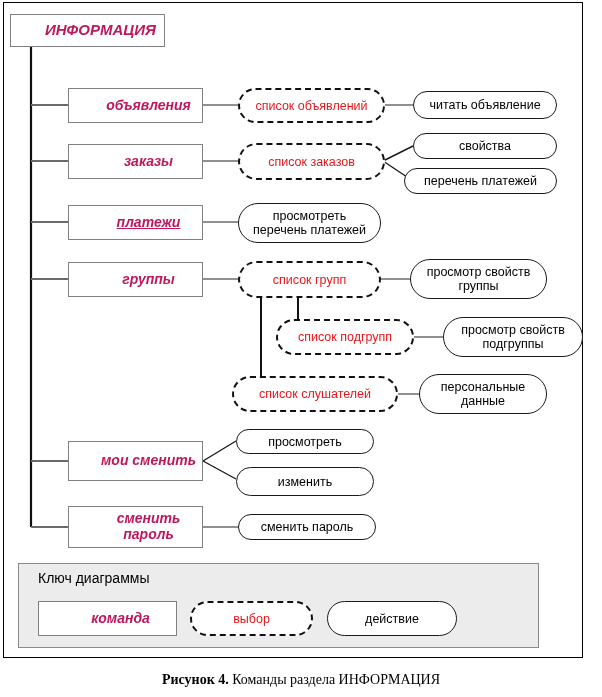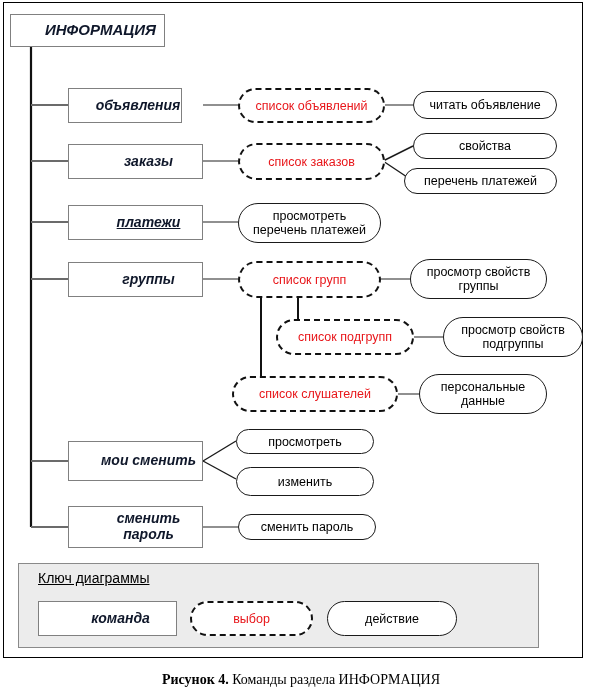--- a/index.html
+++ b/index.html
@@ -43,21 +43,21 @@
     display: flex;
     align-items: center;
     justify-content: center;
     text-align: center;
     background: #ffffff;
     line-height: 1.12;
   }
   
   .cmd {
     border: 1px solid #808080;
-    color: #0f172a;
+    color: #be185d;
     font-style: italic;
     font-weight: bold;
     font-size: 14px;
     padding-left: 26px;
   }
   .cmd.root {
     font-size: 15px;
   }
   
   .choice {
@@ -84,21 +84,20 @@
     background: #ececec;
     border: 1px solid #8a8a8a;
     box-sizing: border-box;
   }
   .legend-title {
     position: absolute;
     left: 38px;
     top: 570px;
     font-size: 14px;
     color: #000000;
-    text-decoration: underline;
     white-space: nowrap;
   }
   .legend-node { background: #ffffff; }
   
   .caption {
     position: absolute;
     left: 0;
     top: 672px;
     width: 602px;
     text-align: center;
@@ -151,21 +150,21 @@
     <path d="M398,394 L419,394" stroke="#6b6b6b" stroke-width="1.5" fill="none"></path>
 
     <path d="M203,461 L236,441" stroke="#1a1a1a" stroke-width="1.4" fill="none"></path>
     <path d="M203,461 L236,479" stroke="#1a1a1a" stroke-width="1.4" fill="none"></path>
 
     <path d="M203,527 L238,527" stroke="#6b6b6b" stroke-width="1.5" fill="none"></path>
   </svg>
 
   <div class="node cmd root" style="left:10px; top:14px; width:155px; height:33px;">ИНФОРМАЦИЯ</div>
 
-  <div class="node cmd" style="left:68px; top:88px; width:114px; height:35px;">объявления</div>
+  <div class="node cmd" style="left:68px; top:88px; width:135px; height:35px;">объявления</div>
 
   <div class="node cmd" style="left:68px; top:144px; width:135px; height:35px;">заказы</div>
 
   <div class="node cmd" style="left:68px; top:205px; width:135px; height:35px;text-decoration:underline;">платежи</div>
 
   <div class="node cmd" style="left:68px; top:262px; width:135px; height:35px;">группы</div>
 
   <div class="node cmd" style="left:68px; top:441px; width:135px; height:40px;">мои сменить</div>
 
   <div class="node cmd two-line" style="left:68px; top:506px; width:135px; height:42px;">сменить

